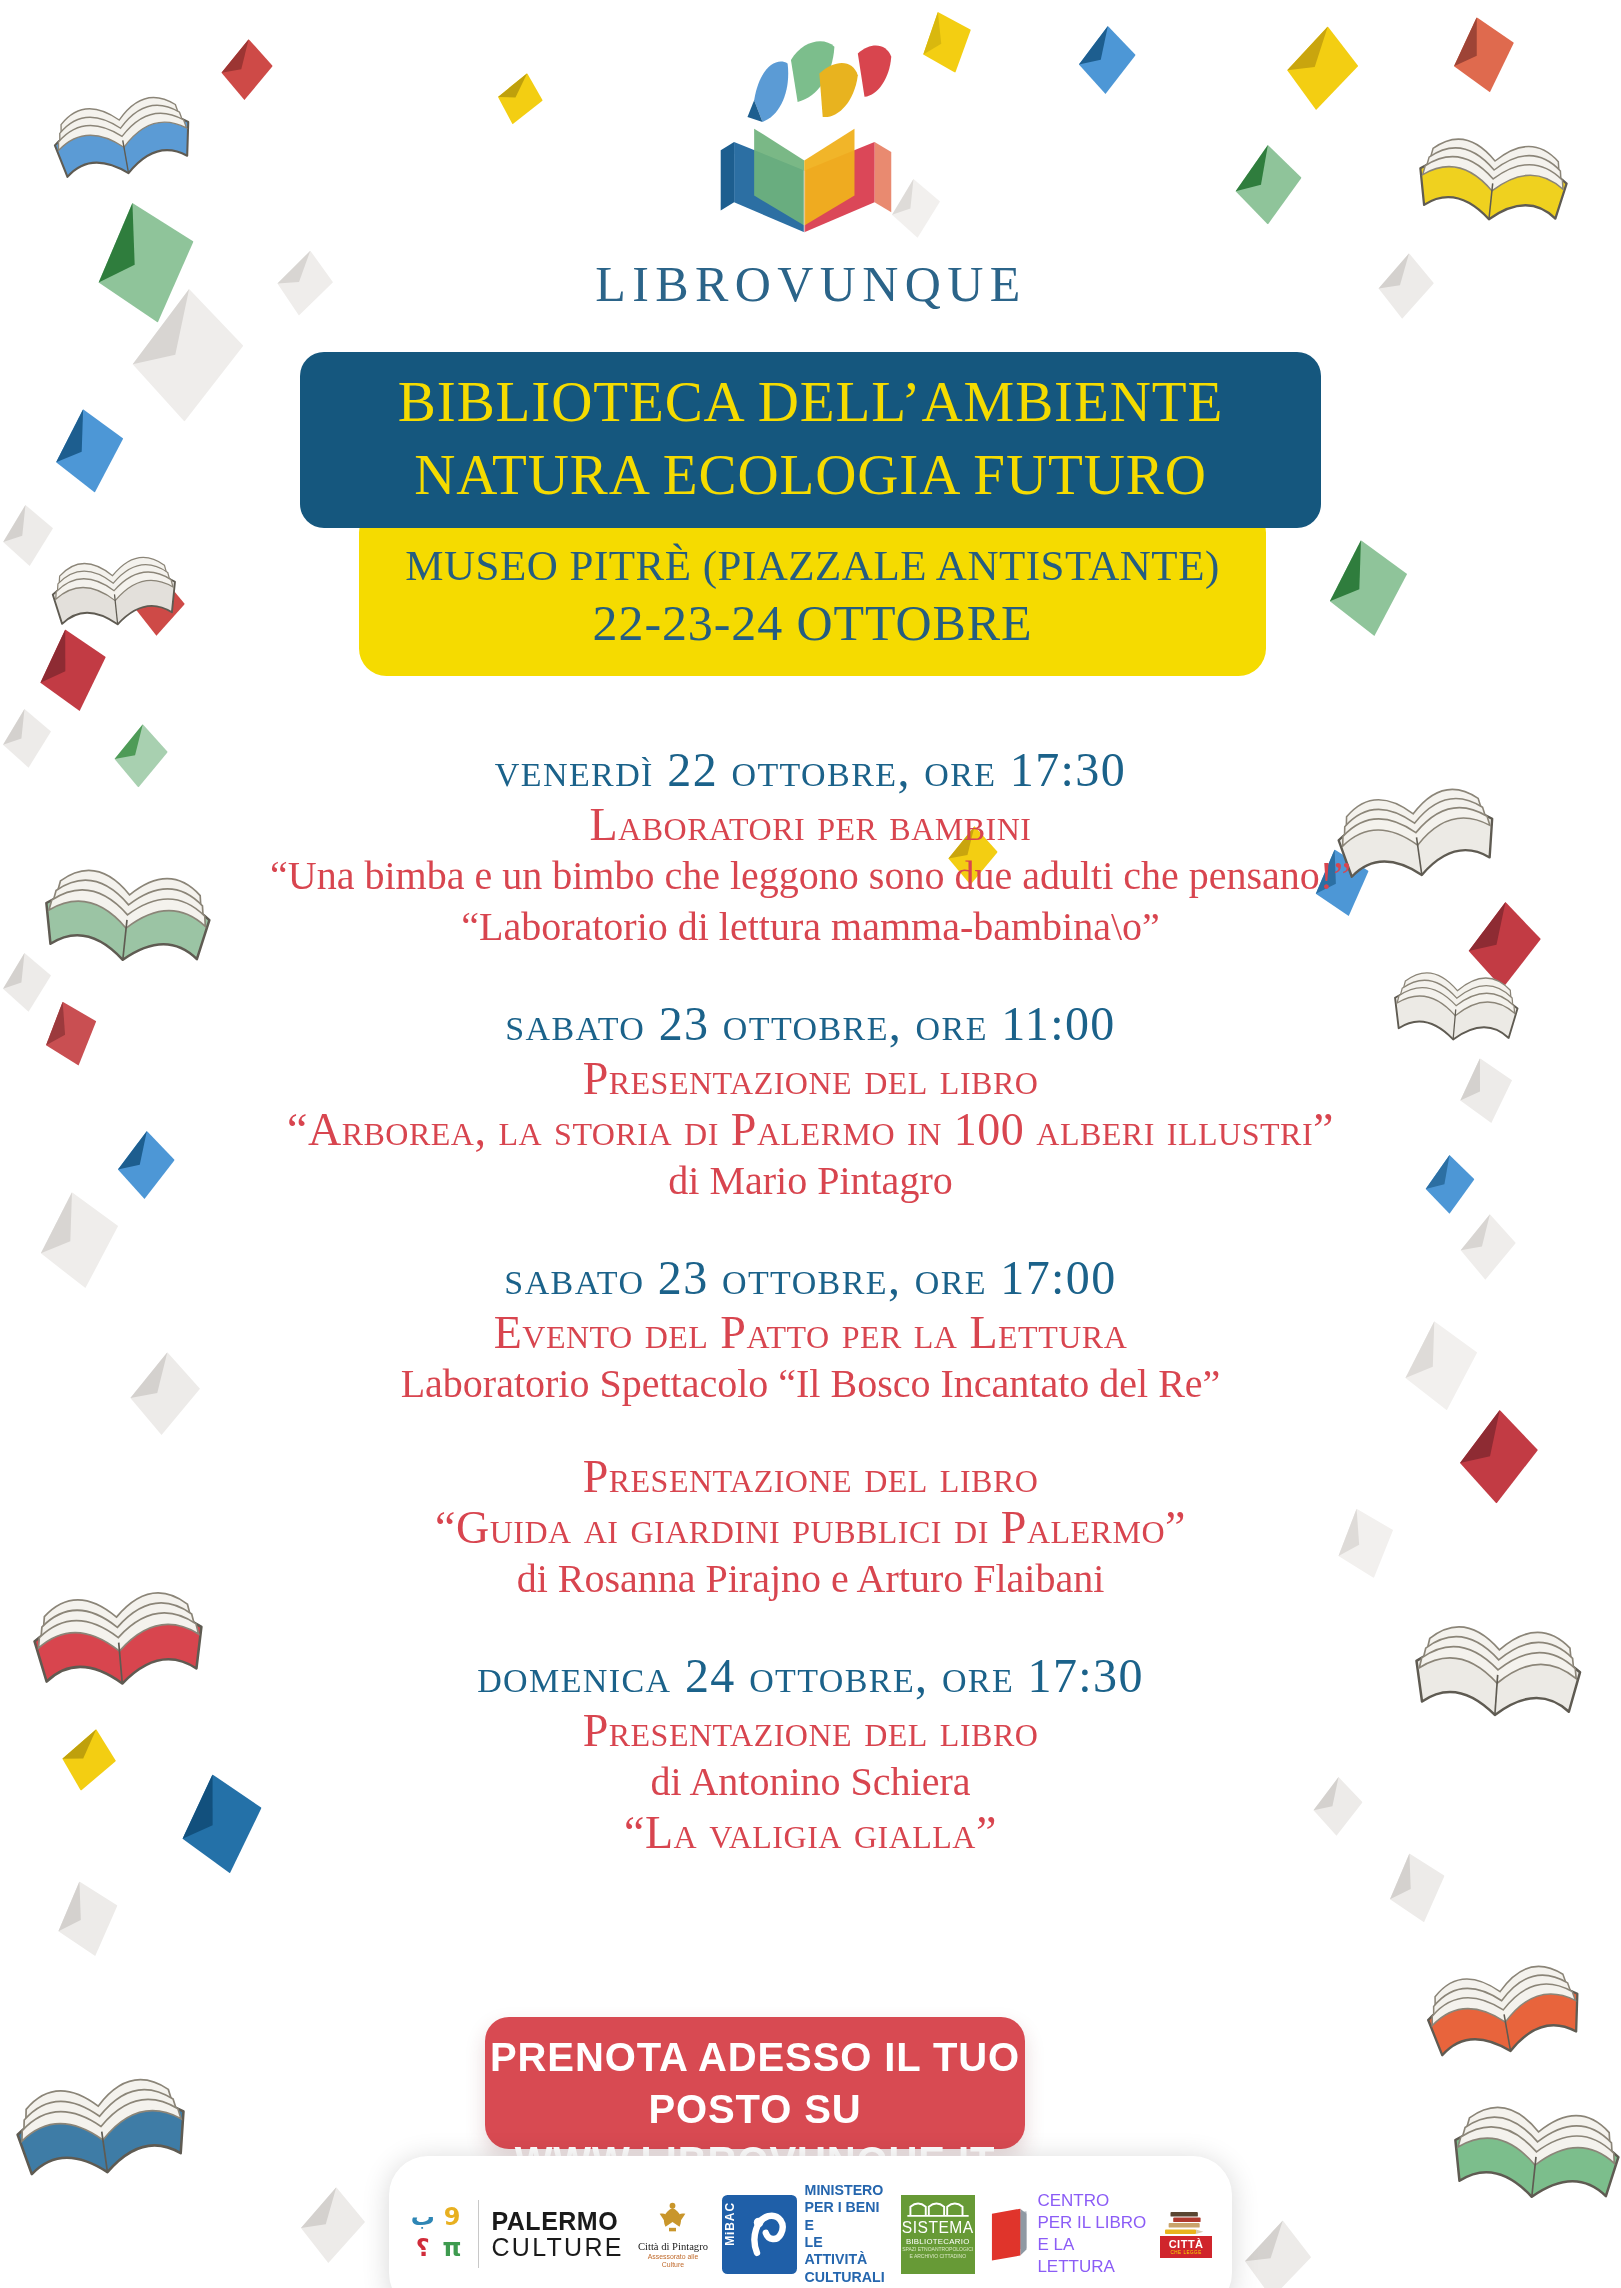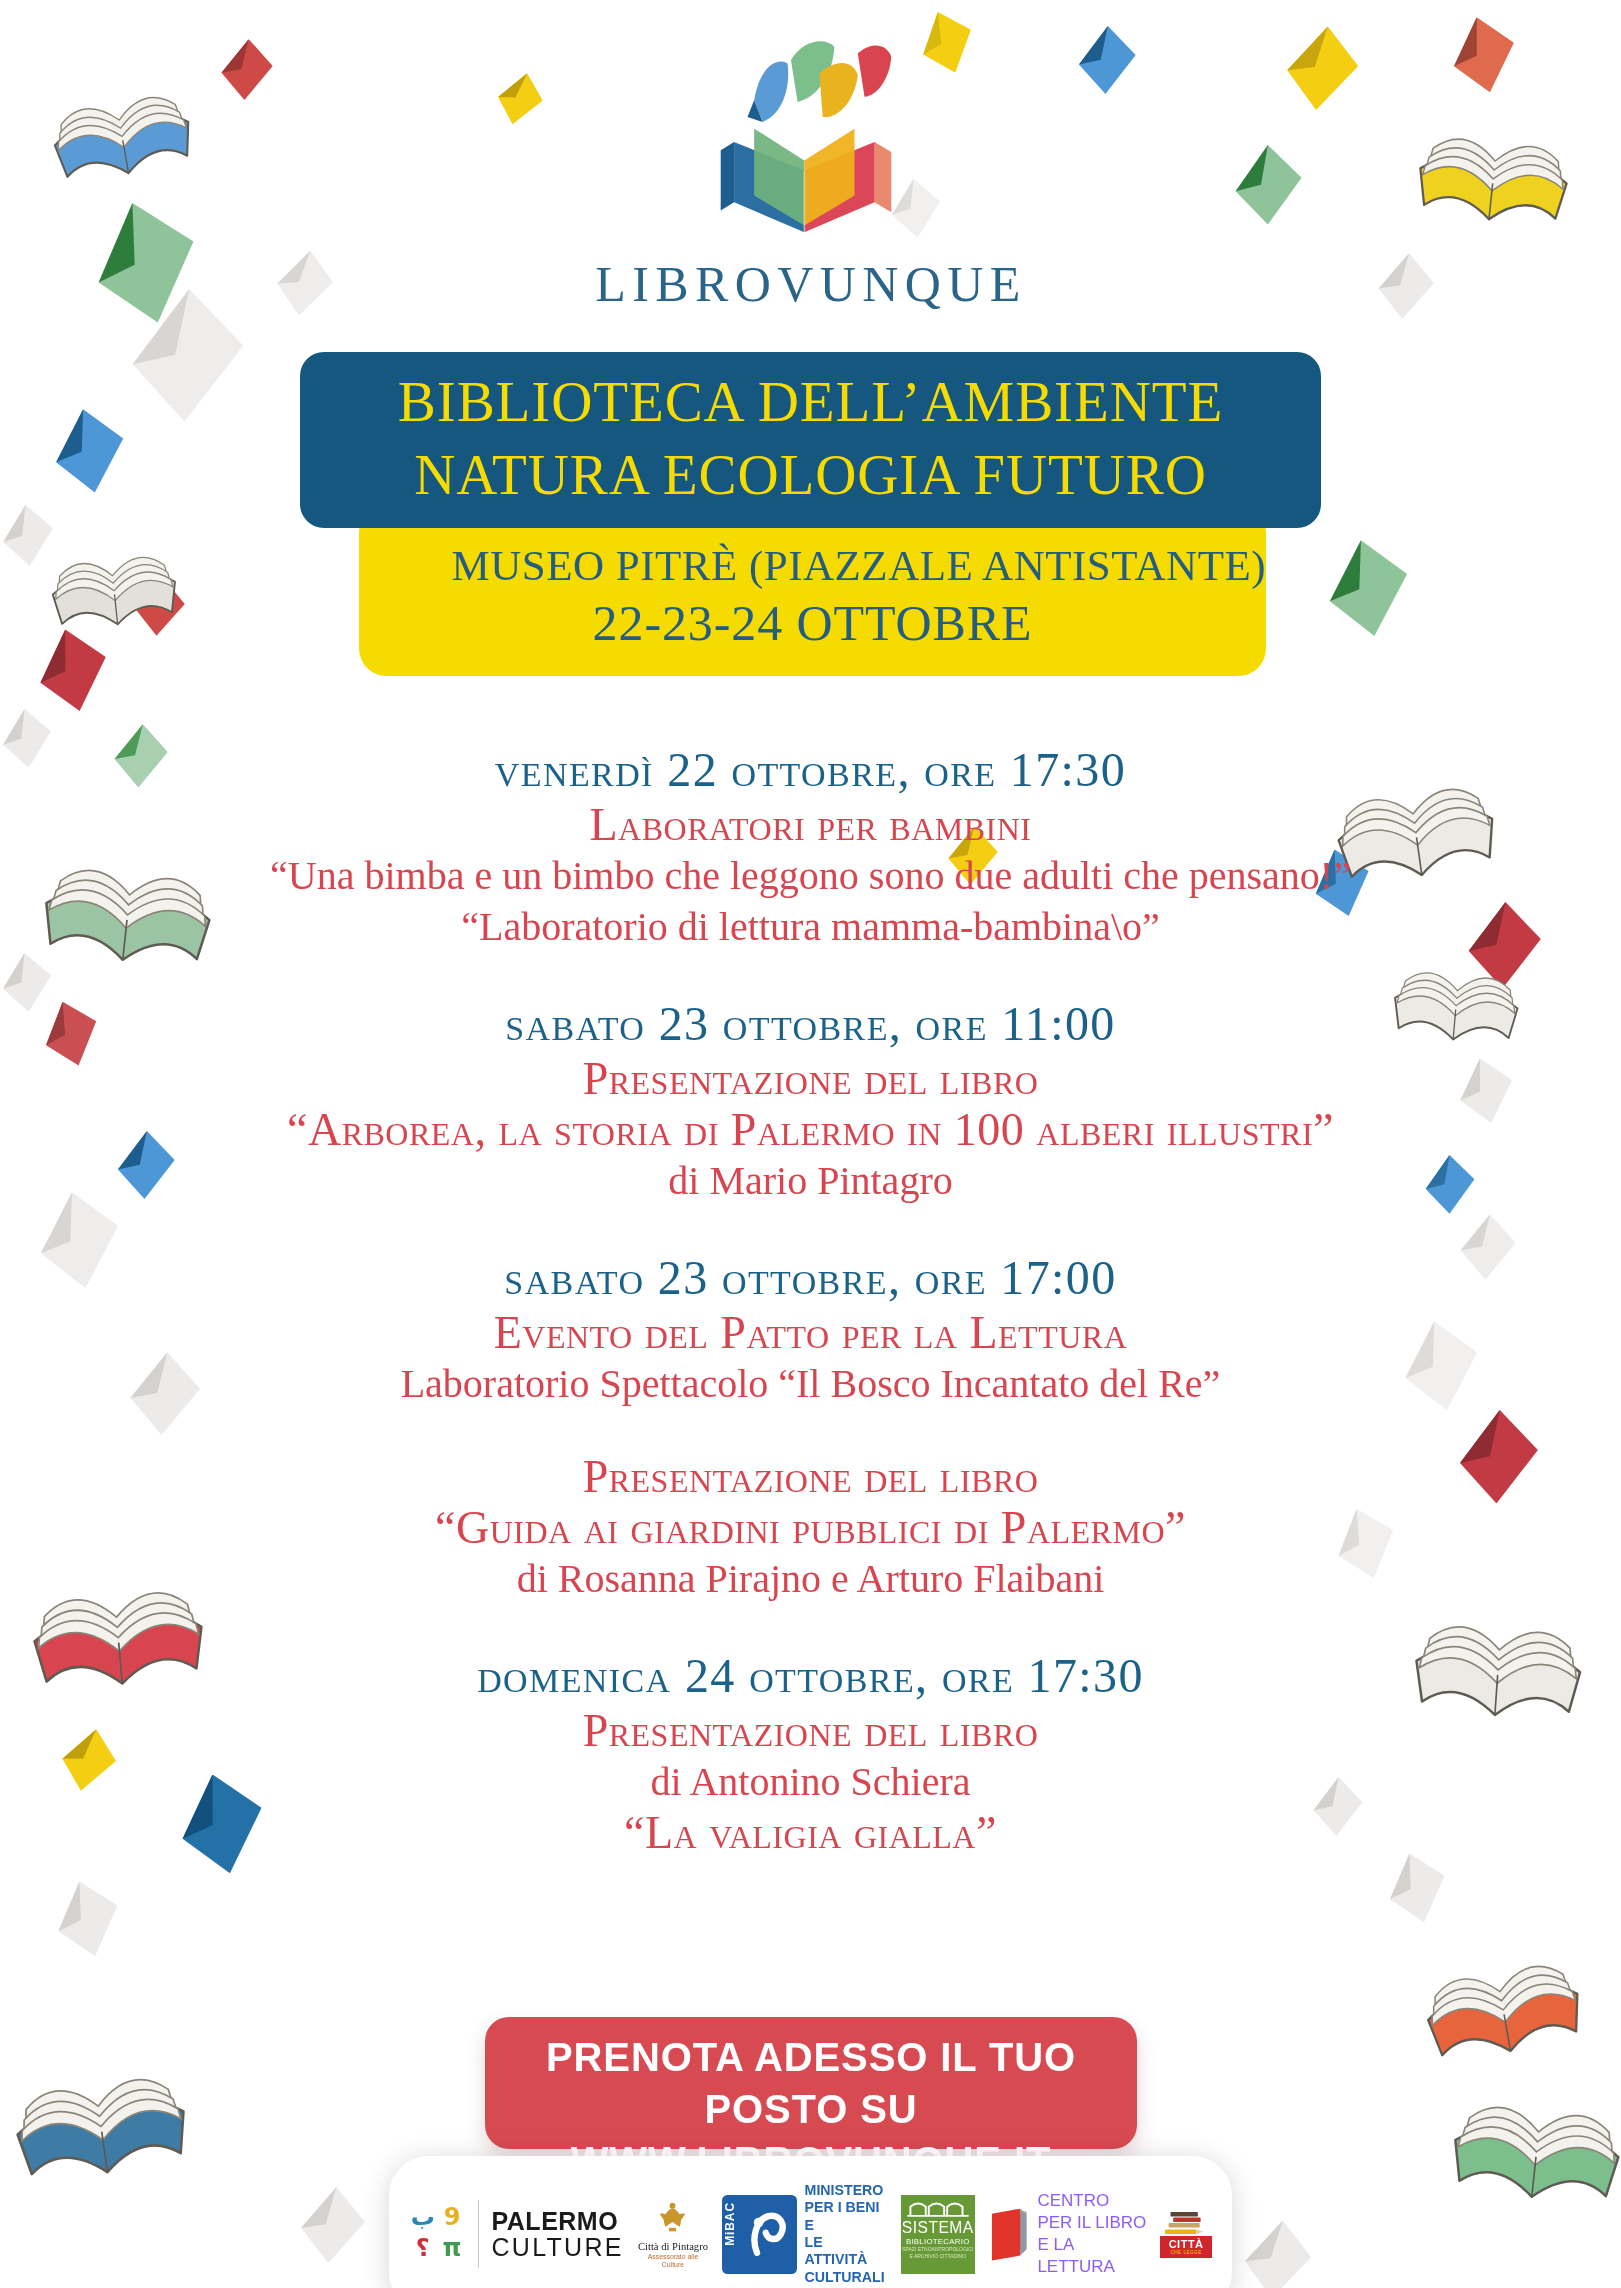--- a/index.html
+++ b/index.html
@@ -17,32 +17,32 @@
   .brand-logo svg{width:100%;height:100%;}
   .brand-title{margin:11px 0 0;font-weight:normal;font-size:50px;letter-spacing:6.4px;color:var(--title-blue,#2B6489);}
 
   
   .banner-blue{position:absolute;left:300px;top:352px;width:1021px;height:176px;background:var(--accent-blue,#15577E);
                border-radius:24px;z-index:3;text-align:center;color:var(--accent-yellow,#F5DB00);
                box-sizing:border-box;padding-top:13px;}
   .banner-blue-line{font-size:57px;line-height:73px;letter-spacing:0.9px;}
   .banner-yellow{position:absolute;left:359px;top:505px;width:907px;height:171px;background:var(--accent-yellow,#F5DB00);
                  border-radius:27.5px;z-index:2;text-align:center;color:#255D80;box-sizing:border-box;padding-top:33px;}
-  .by1{font-size:43px;line-height:55px;letter-spacing:0.5px;text-align:right;}
+  .by1{font-size:43px;line-height:55px;letter-spacing:0.5px;}
   .by2{font-size:50px;line-height:61px;letter-spacing:0.9px;}
 
   
   .events{position:absolute;left:76px;top:740px;width:1469px;text-align:center;z-index:2;}
   .event{margin-bottom:42px;}
   .event-date{font-variant:small-caps;color:var(--text-blue,#1B628A);font-size:48px;line-height:59px;letter-spacing:1.4px;}
   .event-line{color:var(--text-red,#D8454F);font-size:40px;line-height:51px;}
   .event-line.sc{font-variant:small-caps;font-size:46px;letter-spacing:0.5px;}
 
   
-  .cta{display:block;position:absolute;left:485px;top:2017px;width:652px;height:132px;z-index:2;
+  .cta{display:block;position:absolute;left:485px;top:2017px;width:540px;height:132px;z-index:2;
        background:var(--button-red,#D84A52);border-radius:24px;text-align:center;color:#ffffff;
        font-family:"Liberation Sans","DejaVu Sans",sans-serif;font-weight:bold;text-decoration:none;
        box-sizing:border-box;padding-top:13.8px;box-shadow:0 9.2px 20px rgba(120,40,45,.18);}
   .cta-line{font-size:40px;line-height:52px;letter-spacing:0.9px;}
 
   
   .sponsors{position:absolute;left:389px;top:2156px;width:843px;height:156px;background:#ffffff;border-radius:39px;
             z-index:2;box-shadow:0 3.7px 27.5px rgba(0,0,0,.16);display:flex;align-items:center;justify-content:center;
             gap:12px;padding:0 20px;box-sizing:border-box;font-family:"Liberation Sans","DejaVu Sans",sans-serif;}
   .pal-glyphs{display:grid;grid-template-columns:27.5px 27.5px;grid-auto-rows:29px;gap:1.8px;text-align:center;

